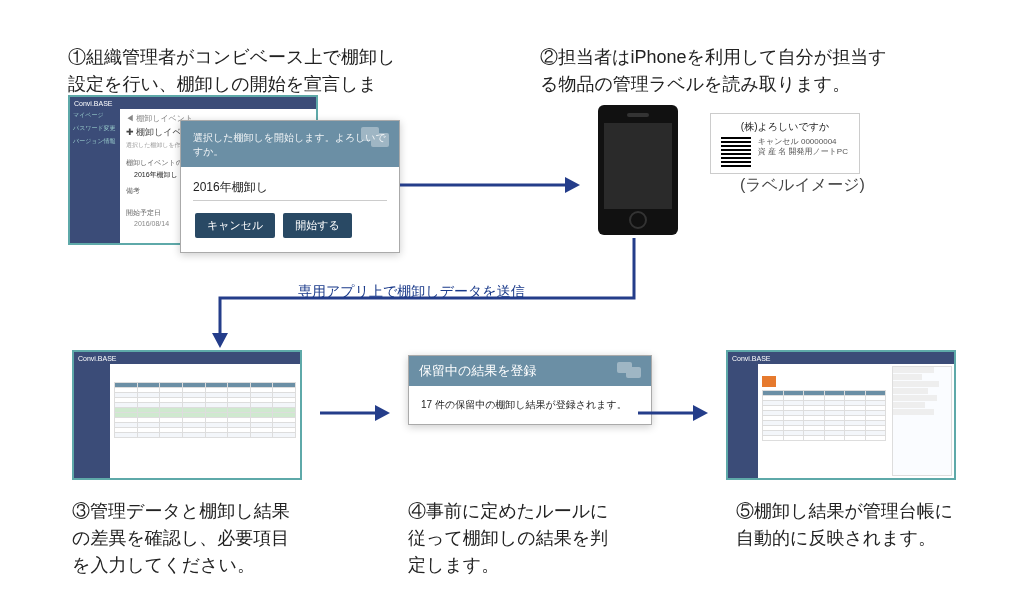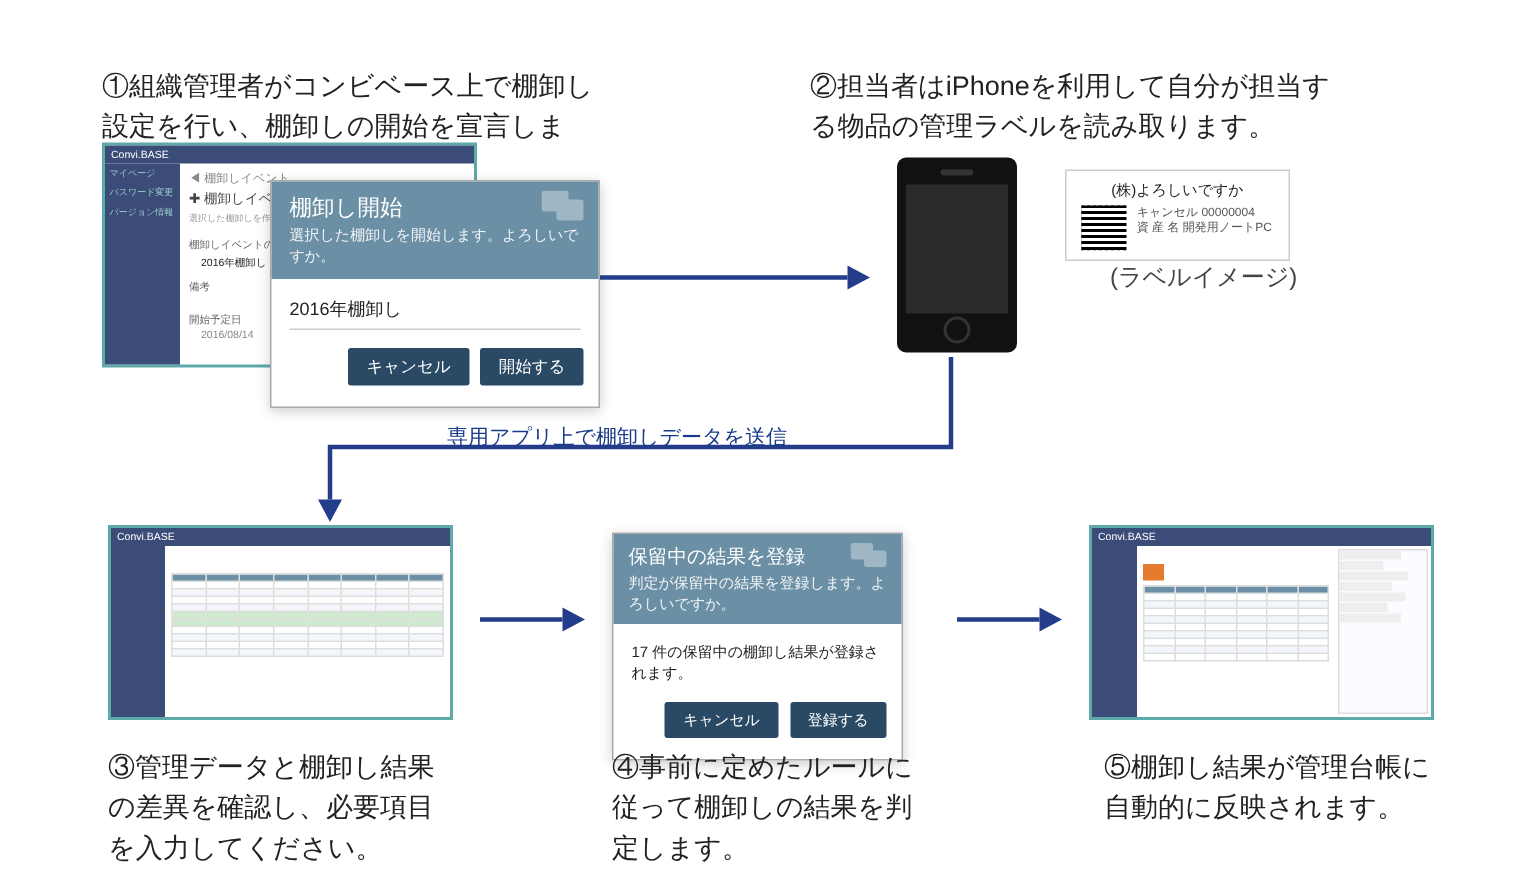--- a/index.html
+++ b/index.html
@@ -3,21 +3,21 @@
 <meta charset="utf-8">
 <style>
 *{box-sizing:border-box;margin:0;padding:0}
 body{width:1024px;height:594px;font-family:"Hiragino Sans","Meiryo",sans-serif;background:#fff;position:relative;font-size:14px;color:#222}
 .step-text{font-size:18px;line-height:1.5;position:absolute}
 .dialog{background:#fff;border:1px solid #aaa;box-shadow:0 2px 8px rgba(0,0,0,.2);position:absolute}
 .dialog-hdr{background:#6b8fa5;color:#fff;padding:8px 12px;position:relative}
 .dialog-title{font-size:15px;font-weight:500}
 .dialog-sub{font-size:10px;opacity:.9;margin-top:2px}
 .dialog-body{padding:12px}
-.dialog-btns{text-align:right;padding:0 10px 14px}
+.dialog-btns{padding:0 10px 14px}
 .btn{display:inline-block;background:#294964;color:#fff;font-size:11px;padding:5px 12px;margin-left:4px;border-radius:2px}
 .speech-icon{position:absolute;right:8px;top:6px;opacity:.35}
 .arrow{position:absolute}
 .arrow-line{stroke:#243d8a;stroke-width:3;fill:none}
 .arrow-head{fill:#243d8a}
 .app-win{position:absolute;border:2px solid #5ea9a9;background:#fff;font-size:7px}
 .app-top{background:#3b4c78;color:#fff;height:12px;display:flex;align-items:center;padding:0 4px;font-size:7px}
 .app-side{position:absolute;left:0;top:12px;bottom:0;width:50px;background:#3b4c78}
 .app-side div{color:#9cc;font-size:6px;padding:2px 3px}
 .app-main{margin-left:50px;padding:4px 6px}
@@ -64,21 +64,20 @@
     <div style="font-size:7px;margin:2px 0 6px 8px">2016年棚卸し</div>
     <div style="font-size:7px;color:#666">備考</div>
     <div style="height:12px"></div>
     <div style="font-size:7px;color:#666">開始予定日</div>
     <div style="font-size:7px;margin:2px 0 0 8px;color:#888">2016/08/14</div>
   </div>
 </div>
 
 <div class="dialog" style="left:180px;top:120px;width:220px">
   <div class="dialog-hdr">
-    <div class="dialog-title">棚卸し開始</div>
     <div class="dialog-sub">選択した棚卸しを開始します。よろしいですか。</div>
     <svg class="speech-icon" width="30" height="24">
         <rect x="0" y="0" width="18" height="14" rx="2" fill="#fff"></rect>
         <rect x="10" y="6" width="18" height="14" rx="2" fill="#fff"></rect>
       </svg>
   </div>
   <div class="dialog-body">
     <div style="border-bottom:1px solid #ccc;padding-bottom:4px;font-size:12px">2016年棚卸し</div>
   </div>
   <div class="dialog-btns">
@@ -234,34 +233,29 @@
     </tbody>
       </table>
   </div>
 </div>
 
 <svg class="arrow" style="left:320px;top:398px" width="70" height="30">
   <line class="arrow-line" x1="0" y1="15" x2="55" y2="15"></line>
   <polygon class="arrow-head" points="55,7 70,15 55,23"></polygon>
 </svg>
 
-<div class="dialog" style="left:408px;top:355px;width:194px">
+<div class="dialog" style="left:408px;top:355px;width:244px">
   <div class="dialog-hdr" style="padding:6px 10px">
     <div class="dialog-title" style="font-size:13px">保留中の結果を登録</div>
-    <div class="dialog-sub">判定が保留中の結果を登録します。よろしいですか。</div>
     <svg class="speech-icon" width="26" height="20">
         <rect x="0" y="0" width="15" height="11" rx="2" fill="#fff"></rect>
         <rect x="9" y="5" width="15" height="11" rx="2" fill="#fff"></rect>
       </svg>
   </div>
   <div class="dialog-body" style="font-size:10px">17 件の保留中の棚卸し結果が登録されます。</div>
-  <div class="dialog-btns">
-    <span class="btn" style="font-size:10px">キャンセル</span>
-    <span class="btn" style="font-size:10px">登録する</span>
-  </div>
 </div>
 
 <svg class="arrow" style="left:638px;top:398px" width="70" height="30">
   <line class="arrow-line" x1="0" y1="15" x2="55" y2="15"></line>
   <polygon class="arrow-head" points="55,7 70,15 55,23"></polygon>
 </svg>
 
 <div class="app-win" style="left:726px;top:350px;width:230px;height:130px">
   <div class="app-top">
       <span>Convi.BASE</span>

